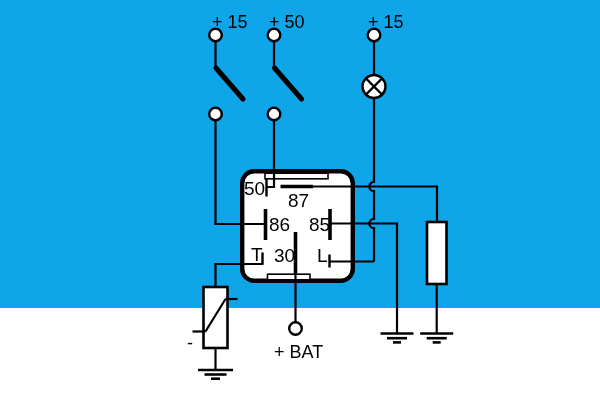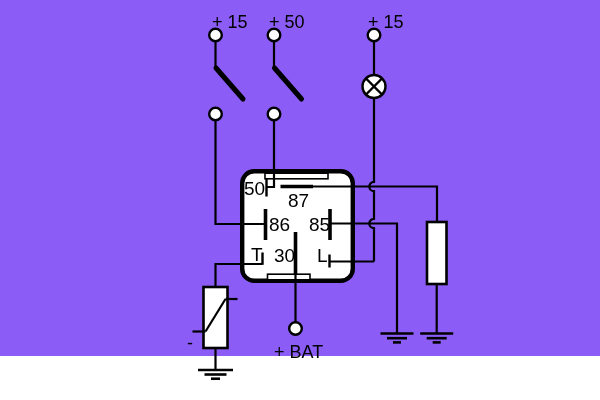--- a/index.html
+++ b/index.html
@@ -6,22 +6,22 @@
     margin: 0;
     padding: 0;
     background: #ffffff;
     width: 600px;
     height: 400px;
     overflow: hidden;
   }
   .canvas {
     position: relative;
     width: 600px;
-    height: 356px;
-    background: #8b5cf6;
+    height: 308px;
+    background: #0ea5e9;
   }
   svg { display: block; }
   text {
     font-family: "Liberation Sans", sans-serif;
     fill: #000000;
   }
   .lbl-terminal { font-size: 18px; }
   .lbl-pin { font-size: 19px; }
   .wire { stroke: #000000; stroke-width: 2.2; fill: none; stroke-linecap: butt; }
   .blade { stroke: #000000; stroke-width: 5; fill: none; stroke-linecap: round; }

